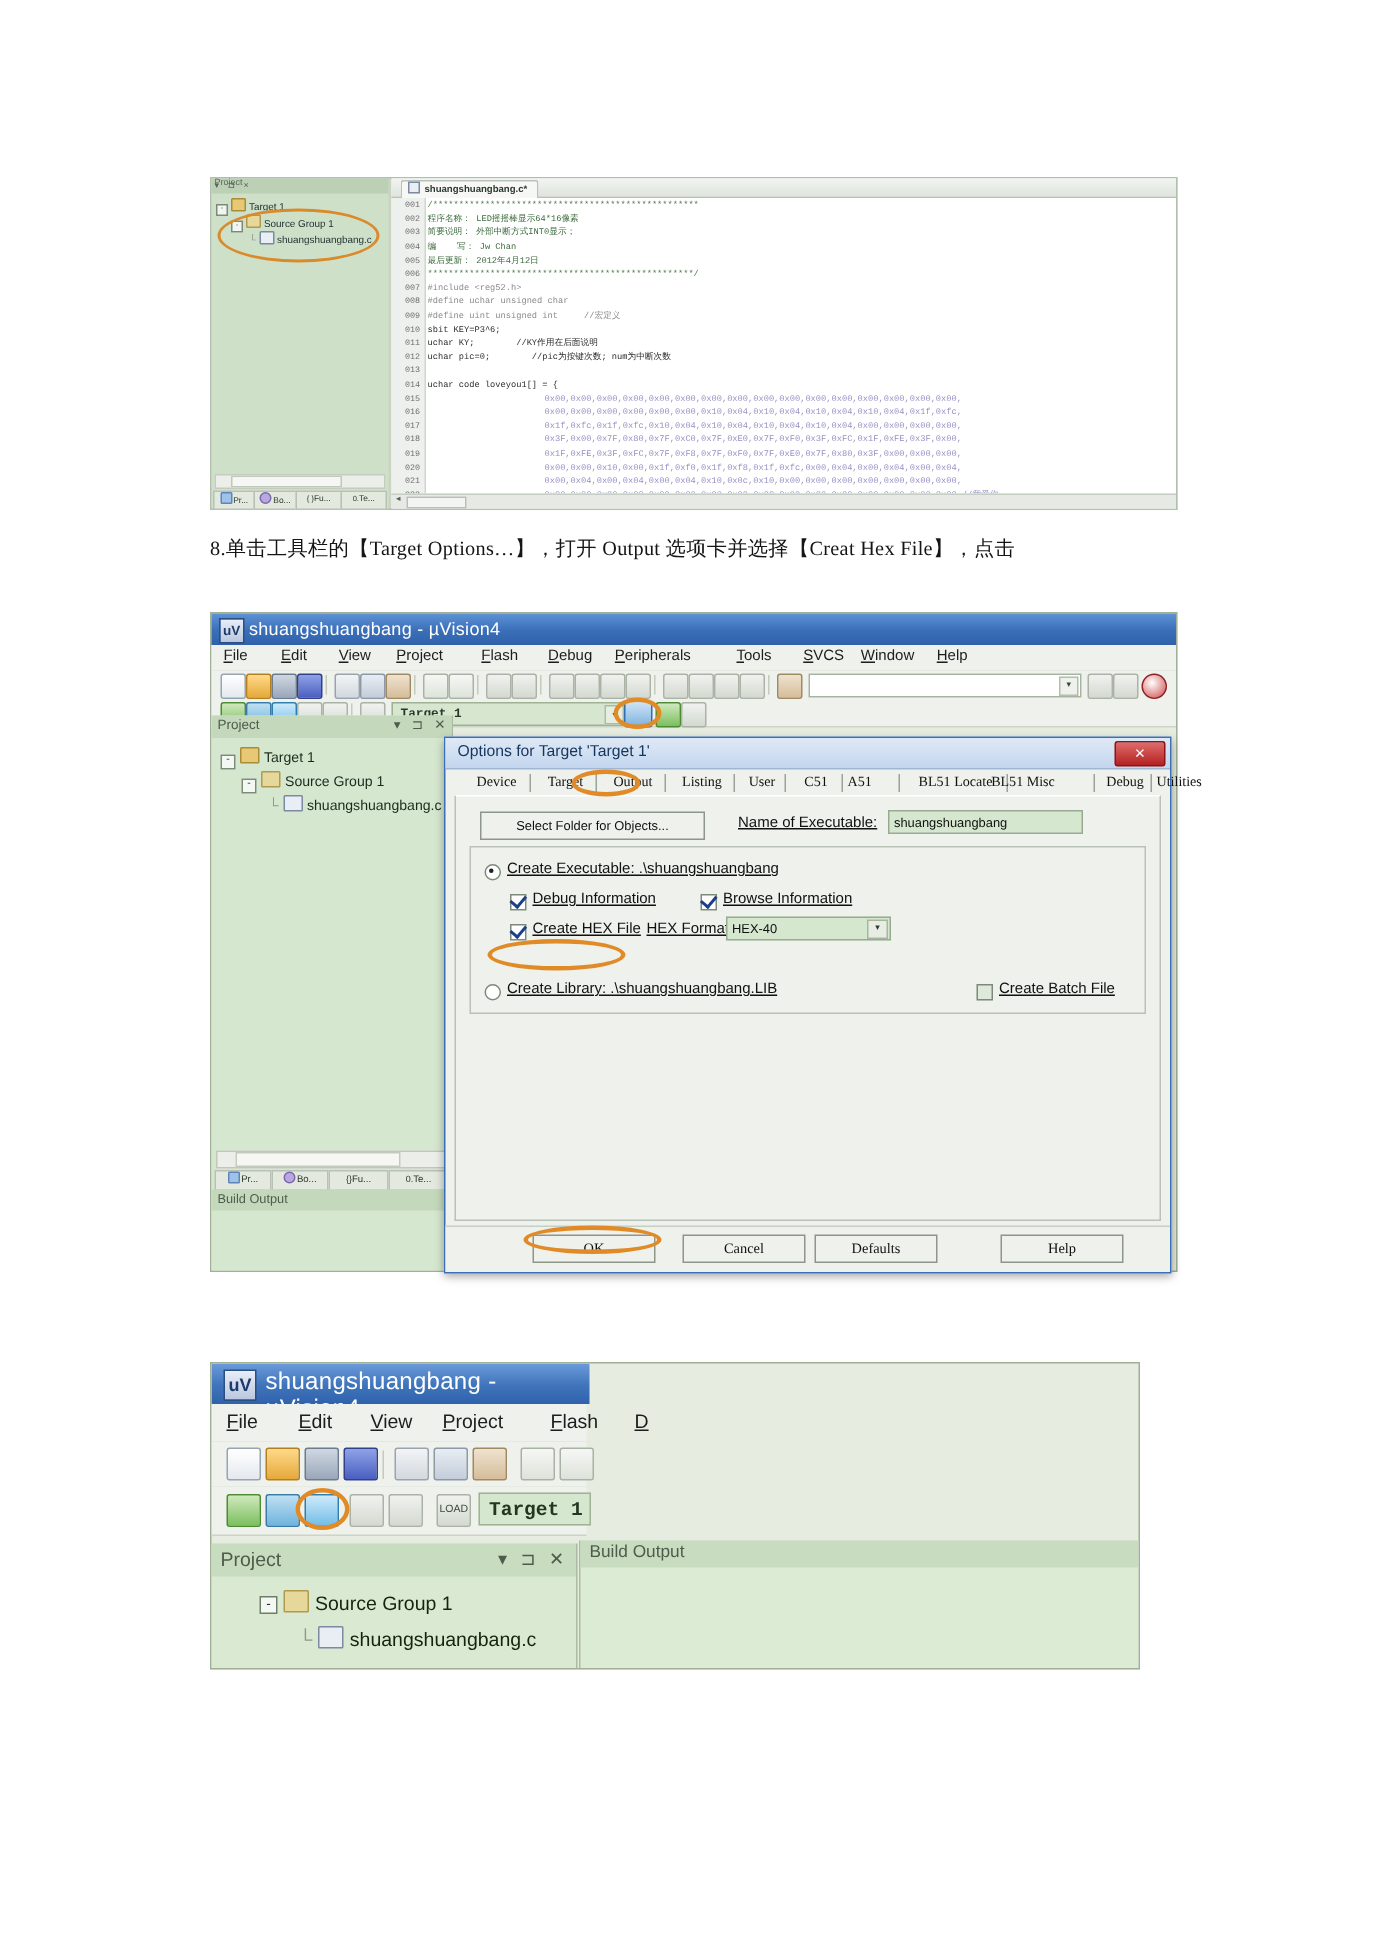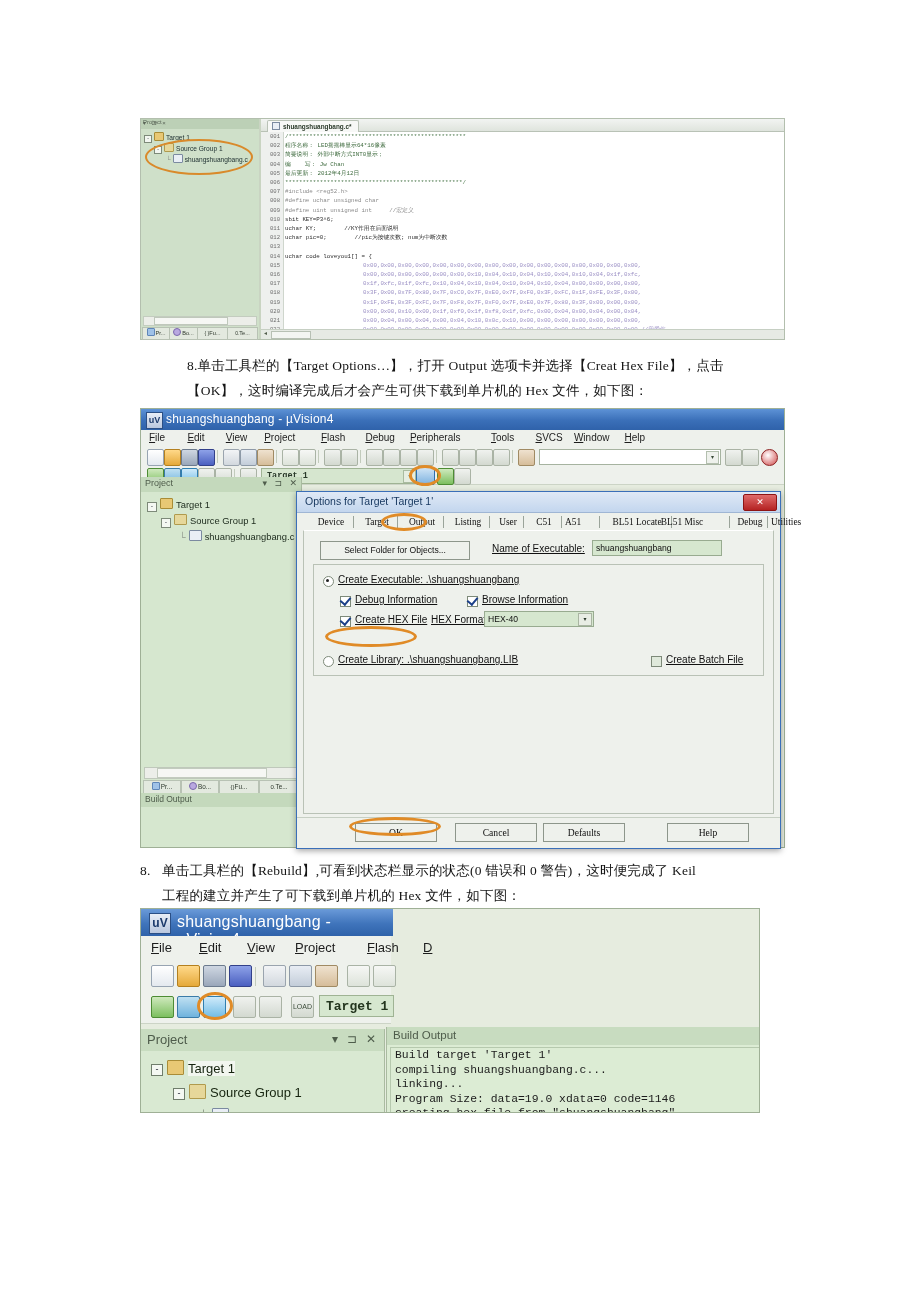--- a/index.html
+++ b/index.html
@@ -230,23 +230,22 @@
         </div>
       <div class="hbar">
         <div class="arr" style="left:0">◄</div>
         <div class="thumb"></div>
       </div>
     </div>
 
     <div class="ell" style="left:4px;top:20px;width:108px;height:36px;"></div>
   </div>
 
-  <div class="prose" style="left:140px;top:353px;width:660px;margin-left:47px;">
+  <div class="prose" style="left:140px;top:353px;width:660px;">
     <div>8.单击工具栏的【Target Options…】，打开 Output 选项卡并选择【Creat Hex File】，点击</div>
-    <div>【OK】，这时编译完成后才会产生可供下载到单片机的 Hex 文件，如下图：</div>
   </div>
 
   <div id="shot2" class="abs">
 
     <div class="kwin-title">
       <div class="logo">uV</div>
       <div class="tt">shuangshuangbang  - µVision4</div>
     </div>
 
     <div class="kmenu" style="top:21px;" id="shot2-menubar">
@@ -417,24 +416,20 @@
       </div>
 
       <div class="ell2" style="left:84px;top:21px;width:46px;height:18px;"></div>
       <div class="ell2" style="left:28px;top:134px;width:92px;height:21px;"></div>
       <div class="ell2" style="left:52px;top:325px;width:92px;height:19px;"></div>
     </div>
 
     <div class="ell2" style="left:268px;top:56px;width:32px;height:21px;"></div>
   </div>
 
-  <div class="prose" style="left:140px;top:858px;width:680px;">
-    <div><span style="display:inline-block;width:22px">8.</span><span>单击工具栏的【Rebuild】,可看到状态栏显示的状态(0 错误和 0 警告)，这时便完成了 Keil</span></div>
-    <div style="padding-left:22px">工程的建立并产生了可下载到单片机的 Hex 文件，如下图：</div>
-  </div>
 
   <div id="shot3" class="abs">
     <div class="kwin-title" style="width:252px;">
       <div class="logo">uV</div>
       <div class="tt">shuangshuangbang  - µVision4</div>
     </div>
 
     <div class="kmenu" style="top:27px;width:250px;" id="shot3-menubar">
         <div class="mi" style="left: 10px;"><u>F</u>ile</div>
         <div class="mi" style="left: 58px;"><u>E</u>dit</div>
@@ -468,41 +463,31 @@
     </div>
 
     <div class="projpane">
       <div class="panehdr">
         <div class="t">Project</div>
         <div class="ic" style="right:46px">▾</div>
         <div class="ic" style="right:27px">⊐</div>
         <div class="ic" style="right:8px">✕</div>
       </div>
       <div class="tree3">
-        <div class="row" style="padding-left:0">
-          <span class="pb">-</span><span class="ico ico-tgt"></span><span style="background:#f2f6ef">Target 1</span>
-        </div>
         <div class="row" style="padding-left:22px">
           <span class="pb">-</span><span class="ico ico-grp"></span><span>Source Group 1</span>
         </div>
         <div class="row" style="padding-left:48px">
           <span style="color:#8e9a8a;margin-right:4px">└</span><span class="ico ico-file"></span><span>shuangshuangbang.c</span>
         </div>
       </div>
     </div>
 
     <div class="bo3">
       <div class="bohdr">
         <div class="t">Build Output</div>
       </div>
-      <div class="txt" id="shot3-build-lines">
-          <div class="l">Build target 'Target 1'</div>
-          <div class="l">compiling shuangshuangbang.c...</div>
-          <div class="l">linking...</div>
-          <div class="l">Program Size: data=19.0 xdata=0 code=1146</div>
-          <div class="l">creating hex file from "shuangshuangbang"...</div>
-        </div>
     </div>
 
     <div class="ell2" style="left:56px;top:83px;width:36px;height:28px;"></div>
   </div>
 
 </div>
 
 </body></html>

